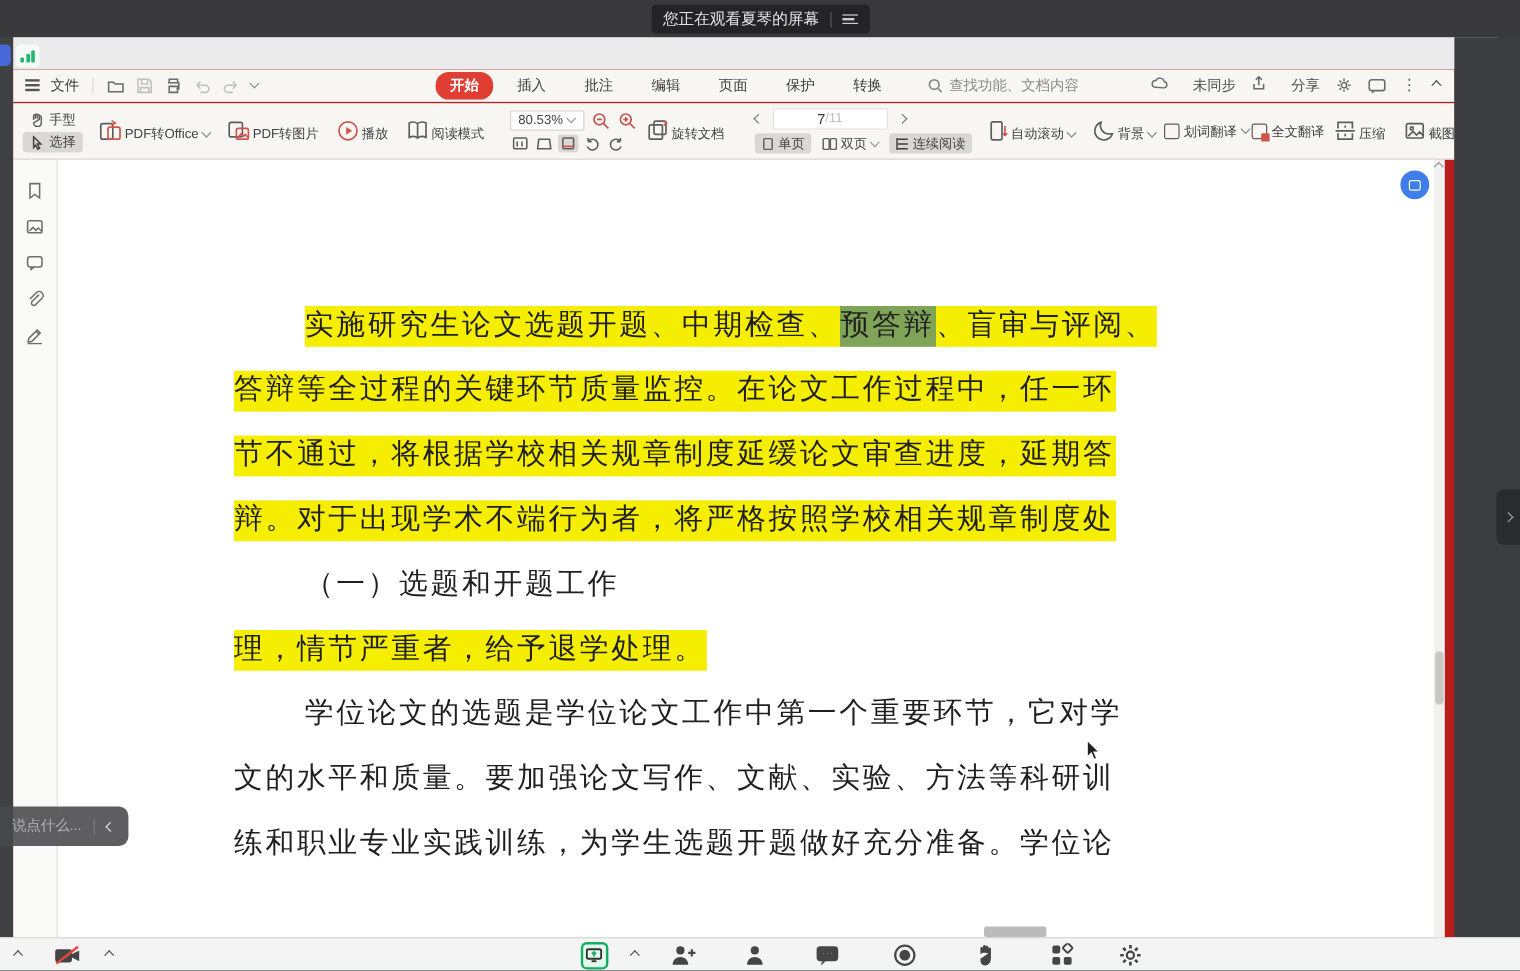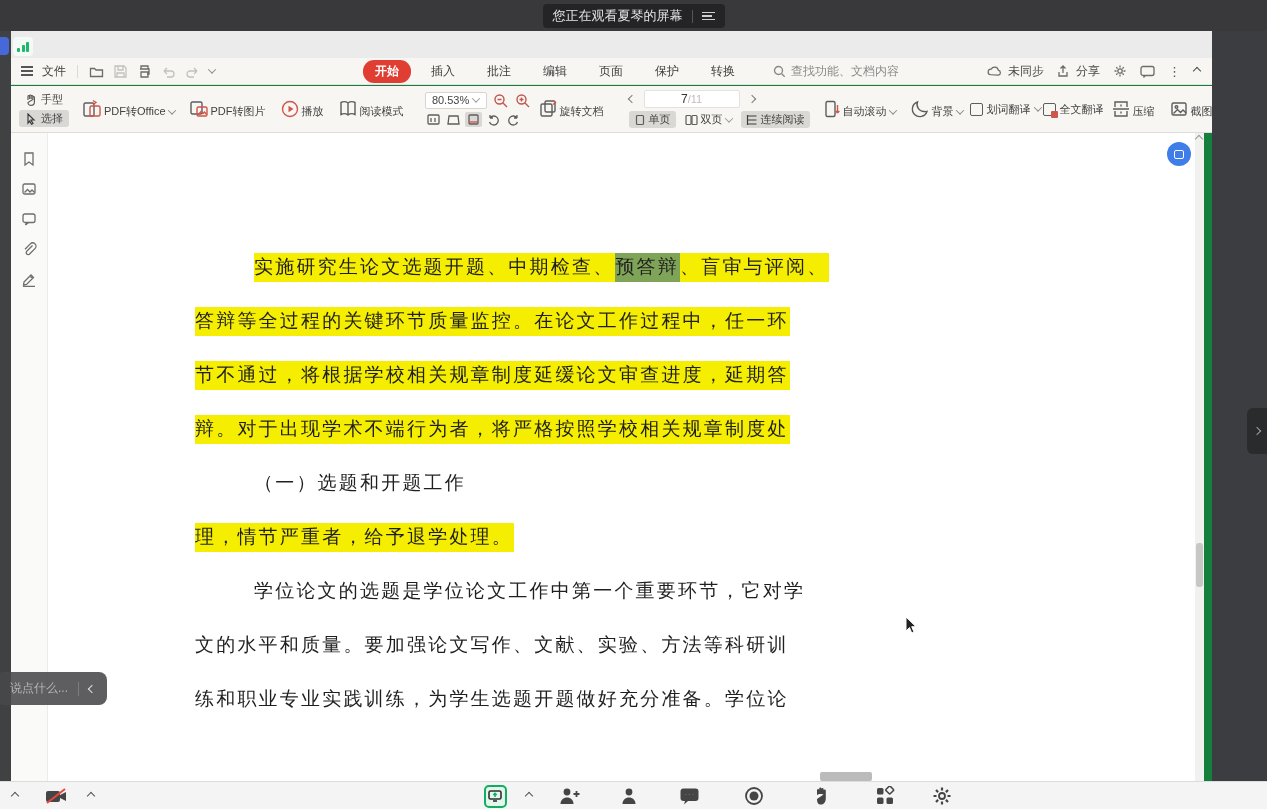--- a/index.html
+++ b/index.html
@@ -20,38 +20,38 @@
   
   .share-strip{position:absolute;left:11px;top:31px;width:1237px;height:27px;background:#ebebeb;}
   .corner-thumb{position:absolute;right:0;top:31px;width:19px;height:27px;background:#29292c;border-radius:3px 0 0 3px;}
   .corner-thumb i{position:absolute;left:6px;top:11px;width:6px;height:6px;border-radius:2px;background:#a34a42;}
   .float-blue{position:absolute;left:0;top:37px;width:9px;height:18px;background:#4668d9;border-radius:0 4px 4px 0;}
   .float-signal{position:absolute;left:13px;top:37px;width:20px;height:19px;background:#f4faf5;border-radius:4px;
     display:flex;align-items:flex-end;justify-content:center;gap:1.5px;padding-bottom:4px;}
   .float-signal i{display:block;width:3px;background:#21b66e;border-radius:1px;}
 
   
-  .wps{position:absolute;left:11px;top:58px;width:1201px;height:723px;background:#15803d;}
+  .wps{position:absolute;left:11px;top:58px;width:1201px;height:723px;background:#b91c1c;}
 
   
   .menubar{position:absolute;left:0;top:0;width:100%;height:27px;background:#f7f6f3;
     border-bottom:1px solid #e4e2de;display:flex;align-items:center;font-size:12px;color:#424242;}
   .mb-left{display:flex;align-items:center;gap:9px;padding-left:10px;}
   .hamb{display:flex;flex-direction:column;gap:2.5px;}
   .hamb i{width:12px;height:1.5px;background:#555;}
   .mb-div{width:1px;height:13px;background:#ddd9d4;margin:0 2px;}
   .qicon{width:15px;height:15px;}
   .qicon svg{width:15px;height:15px;stroke:#6b6b6b;fill:none;stroke-width:1.3;}
   .qicon.dis svg{stroke:#c3c1bd;}
   .tabs{display:flex;align-items:flex-end;gap:8px;margin-left:148px;}
   .tab{padding:3px 12px;color:#3c3c3c;cursor:pointer;white-space:nowrap;}
   .tab.active{background:#e03e33;color:#fff;border-radius:11px;font-weight:bold;}
   .mb-search{display:flex;align-items:center;gap:5px;color:#8a8a8a;margin-left:26px;white-space:nowrap;}
   .mb-right{margin-left:auto;display:flex;align-items:center;gap:13px;padding-right:12px;color:#4c4c4c;white-space:nowrap;}
-  .mb-right .item{display:flex;align-items:center;gap:6px;}
+  .mb-right .item{display:flex;align-items:flex-start;gap:20px;}
   .chev{display:inline-block;width:6px;height:6px;border-right:1.5px solid currentColor;border-bottom:1.5px solid currentColor;}
   .chev.down{transform:rotate(45deg) translate(-1px,-1px);}
   .chev.up{transform:rotate(-135deg);}
   .chev.left{transform:rotate(135deg);}
   .chev.right{transform:rotate(-45deg);}
   .dots3{letter-spacing:0;font-size:13px;color:#5a5a5a;}
 
   
   .toolbar{position:absolute;left:0;top:28px;width:100%;height:47px;background:#f7f6f3;
     border-bottom:1px solid #dedcd8;display:flex;align-items:center;padding-left:8px;font-size:11px;color:#424242;}
@@ -90,21 +90,21 @@
   .lsb{position:absolute;left:0;top:75px;width:37px;height:648px;background:#fafaf9;border-right:1px solid #ececea;
     display:flex;flex-direction:column;align-items:center;gap:14px;padding-top:18px;}
   .lsb .si{width:16px;height:16px;}
   .lsb svg{width:16px;height:16px;fill:none;stroke:#6e6e6e;stroke-width:1.3;}
 
   
   .docarea{position:absolute;left:37px;top:75px;width:1148px;height:648px;background:#fff;overflow:hidden;}
   .doc-text{position:absolute;left:147px;top:121px;width:860px;
     font-family:"Liberation Serif","DejaVu Serif",serif;color:#1f1f1f;}
   .line{height:54px;white-space:nowrap;}
-  .seg{font-size:19px;letter-spacing:2.2px;padding:3px 1px 5px 0;}
+  .seg{font-size:24px;letter-spacing:2.2px;padding:3px 1px 5px 0;}
   .hl-yellow{background:#f5ee00;}
   .hl-green{background:#7fa457;}
   .indent{display:inline-block;width:59px;}
 
   
   .vscroll{position:absolute;right:8px;top:75px;width:9px;height:648px;background:#f1f1f0;}
   .vthumb{position:absolute;left:1px;top:410px;width:7px;height:44px;background:#c7c7c5;border-radius:3px;}
   .vs-up{position:absolute;left:1px;top:3px;color:#9a9a9a;}
 
   

